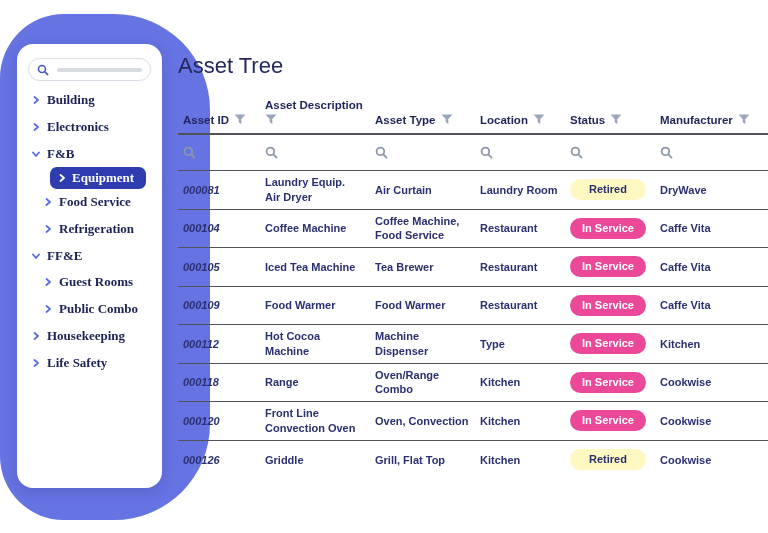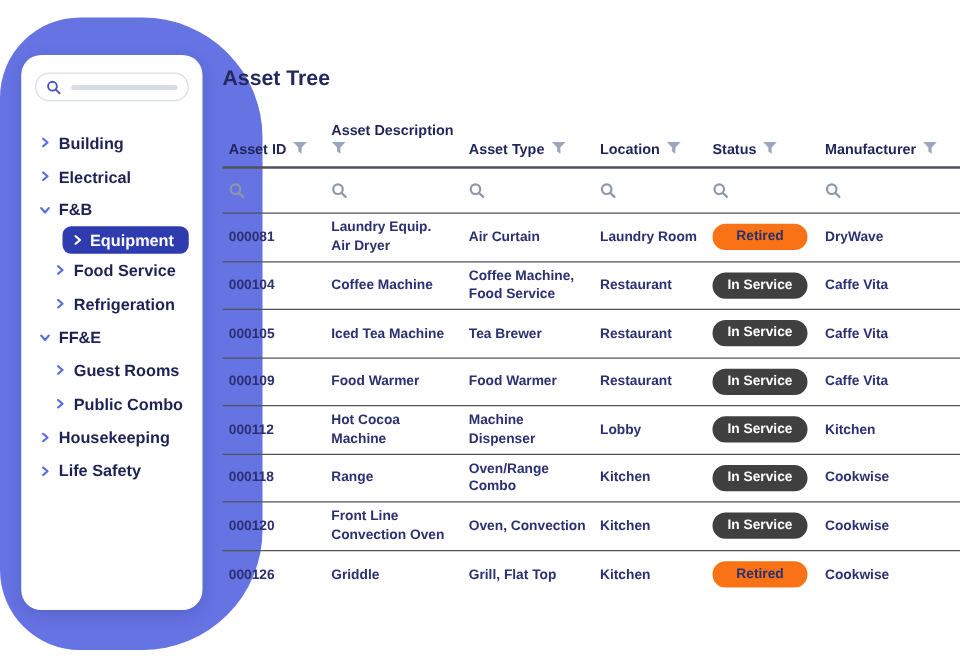--- a/index.html
+++ b/index.html
@@ -11,60 +11,60 @@
         background:#6673e3;border-radius:64px 96px 96px 64px;}
 
   
   .card{position:absolute;left:17px;top:44px;width:145px;height:444px;background:#fff;
         border-radius:16px;box-shadow:0 4px 14px rgba(30,35,90,.18);z-index:2;}
   .searchbox{margin:14px 11px 0;height:21px;border:1.5px solid #d9dde5;border-radius:12px;
              display:flex;align-items:center;padding:0 8px;gap:8px;background:#fff;}
   .searchbox .mag{width:12px;height:12px;color:#4456c7;flex:0 0 auto;display:flex;}
   .ph-bar{flex:1;height:4px;background:#d9dde3;border-radius:2px;}
 
-  .tree{margin-top:20px;}
+  .tree{margin-top:6px;font-family:Liberation Serif, serif;}
   .tree-item{height:26.7px;display:flex;align-items:center;gap:7px;padding-left:15px;
              font-size:13px;font-weight:600;color:#1d2254;cursor:default;}
   .tree-item.lvl2{padding-left:27px;}
   .tree-item .chev{width:8px;height:8px;color:#5a6ce0;display:flex;flex:0 0 auto;}
   .tree-item .chev.down svg{transform:rotate(90deg);}
   .tree-item.selected{padding-left:0;margin-left:33px;margin-right:8px;height:22px;
              background:#2e3cb0;border-radius:7px;color:#fff;align-self:flex-start;
              padding-left:8px;padding-right:12px;width:auto;display:inline-flex;gap:6px;}
   .tree-item.selected .chev{color:#fff;}
   .tree-item-row{display:flex;flex-direction:column;}
 
   
-  .title{position:absolute;left:178px;top:53px;font-size:17px;font-weight:700;color:#23285e;z-index:3;text-align:center;}
+  .title{position:absolute;left:178px;top:53px;font-size:22px;font-weight:400;color:#23285e;z-index:3;text-align:center;}
 
   .table{position:absolute;left:178px;top:88px;width:590px;z-index:3;}
   .grid{display:grid;grid-template-columns:87px 110px 105px 90px 90px 108px;}
 
   .thead{align-items:end;padding-bottom:6px;min-height:39px;}
   .th{font-size:11.5px;font-weight:700;color:#1f2459;line-height:1.25;padding-right:6px;}
   .th .lbl{margin-right:5px;text-align:right;}
   .th .funnel{display:inline-block;width:12px;height:11px;color:#9aa6ba;vertical-align:-1px;}
   .th:first-child{padding-left:5px;}
 
   .search-row{height:35px;align-items:center;border-top:2px solid #515359;
               border-bottom:1.5px solid #515359;}
   .search-cell{display:flex;}
   .search-cell:first-child{padding-left:5px;}
   .search-cell .mag{width:13px;height:13px;color:#8d97a8;display:flex;}
 
   .tr{min-height:38.5px;align-items:center;border-bottom:1.5px solid #515359;
       padding:3px 0;box-sizing:border-box;}
   .tr:last-child{border-bottom:none;}
   .td{font-size:11px;font-weight:600;color:#2b3070;line-height:1.3;padding-right:10px;}
-  .td.c-id{padding-left:5px;}
+  .td.c-id{padding-left:5px;font-style:italic;}
   .td.c-desc{padding-right:16px;}
   .pill{display:inline-block;width:76px;height:21px;line-height:21px;text-align:center;
         border-radius:11px;font-size:11px;font-weight:700;}
-  .pill.green{background:#404040;color:#fff;}
-  .pill.gray{background:#f97316;color:#2b2f6d;}
+  .pill.green{background:#ec4899;color:#fff;}
+  .pill.gray{background:#fef9c3;color:#2b2f6d;}
 </style>
 </head>
 <body>
 
 <div class="canvas">
   <div class="blob"></div>
 
   <div class="card">
     <div class="searchbox">
       <span class="mag">
@@ -83,21 +83,21 @@
             </svg>
     </span>
     <span class="lbl">Building</span>
   </div>
         <div class="tree-item">
     <span class="chev">
       <svg viewBox="0 0 8 8" width="8" height="8">
               <path d="M2.5 1 L6 4 L2.5 7" fill="none" stroke="currentColor" stroke-width="1.8" stroke-linecap="round" stroke-linejoin="round"></path>
             </svg>
     </span>
-    <span class="lbl">Electrical</span>
+    <span class="lbl">Electronics</span>
   </div>
         <div class="tree-item">
     <span class="chev down">
       <svg viewBox="0 0 8 8" width="8" height="8">
               <path d="M2.5 1 L6 4 L2.5 7" fill="none" stroke="currentColor" stroke-width="1.8" stroke-linecap="round" stroke-linejoin="round"></path>
             </svg>
     </span>
     <span class="lbl">F&amp;B</span>
   </div>
         <div class="tree-item lvl2 selected">
@@ -294,21 +294,21 @@
     <div class="td c-desc">Food Warmer</div>
     <div class="td">Food Warmer</div>
     <div class="td">Restaurant</div>
     <div class="td"><span class="pill green">In Service</span></div>
     <div class="td">Caffe Vita</div>
   </div>
         <div class="grid tr">
     <div class="td c-id">000112</div>
     <div class="td c-desc">Hot Cocoa Machine</div>
     <div class="td">Machine Dispenser</div>
-    <div class="td">Lobby</div>
+    <div class="td">Type</div>
     <div class="td"><span class="pill green">In Service</span></div>
     <div class="td">Kitchen</div>
   </div>
         <div class="grid tr">
     <div class="td c-id">000118</div>
     <div class="td c-desc">Range</div>
     <div class="td">Oven/Range Combo</div>
     <div class="td">Kitchen</div>
     <div class="td"><span class="pill green">In Service</span></div>
     <div class="td">Cookwise</div>

